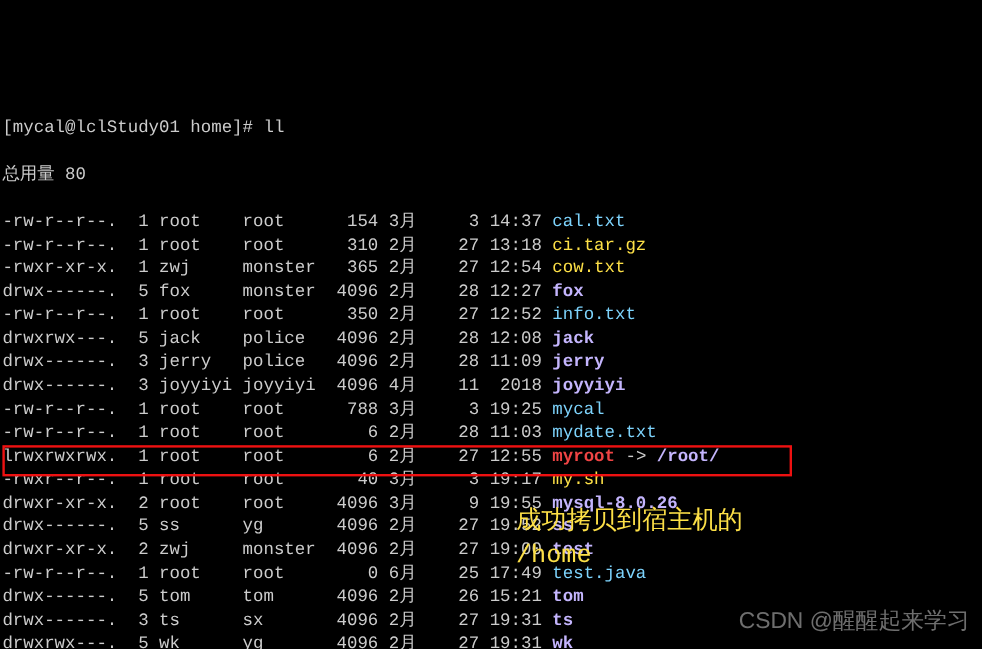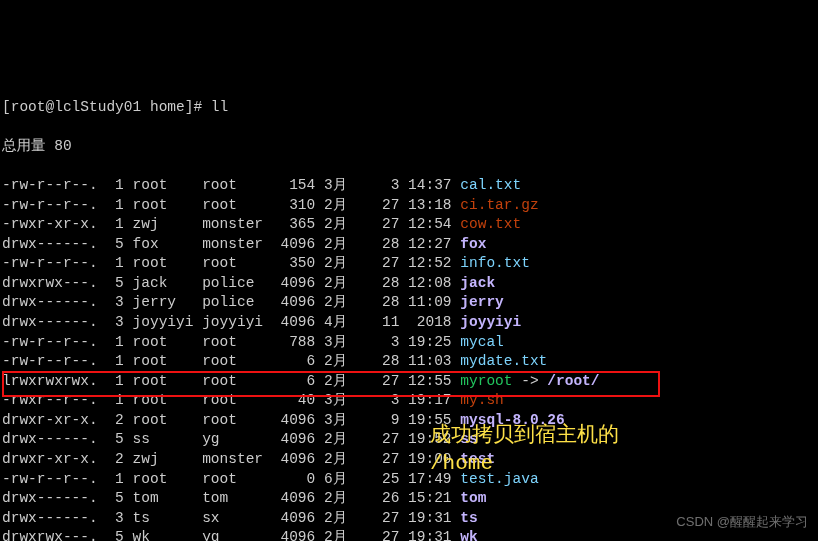--- a/index.html
+++ b/index.html
@@ -11,23 +11,23 @@
     line-height: 1.35;
     color: #ccc;
     width: 818px;
     height: 541px;
     overflow: hidden;
     position: relative;
     white-space: pre;
   }
   .term { padding: 0 2px; }
   .white { color: #7dd3fc; }
-  .green { color: #c2410c; }
+  .green { color: #fde047; }
   .blue  { color: #c4b5fd; font-weight: bold; }
-  .cyan  { color: #22c55e; font-weight: normal; margin-top: 43px; }
+  .cyan  { color: #ef4444; font-weight: bold; margin-top: 43px; }
   .highlight-box {
     position: absolute;
     border: 2px solid #e11;
     left: 2px;
     top: 371px;
     width: 654px;
     height: 22px;
     pointer-events: none;
   }
   .annotation {
@@ -39,33 +39,33 @@
     pointer-events: none;
   }
   .ann1 { left: 430px; top: 420px; }
   .ann2 { left: 430px; top: 450px; font-family: Liberation Mono, monospace; }
   .watermark {
     position: absolute;
     right: 10px;
     bottom: 10px;
     color: rgba(200,200,200,0.55);
     font-family: "Microsoft YaHei","PingFang SC",sans-serif;
-    font-size: 13px;
+    font-size: 19px;
     pointer-events: none;
     margin-left: 36px;
   }
   .row { display: block; }
 </style>
 </head>
 <body>
 
 
 
 <div class="term">
-<span class="row"><span>[root@lclStudy01 home]# ll</span></span>
+<span class="row"><span>[mycal@lclStudy01 home]# ll</span></span>
 <span class="row">总用量 80</span>
 <div id="listing"><span class="row"><span>-rw-r--r--.  1 root    root      154 3月     3 14:37 </span><span class="white">cal.txt</span></span><span class="row"><span>-rw-r--r--.  1 root    root      310 2月    27 13:18 </span><span class="green">ci.tar.gz</span></span><span class="row"><span>-rwxr-xr-x.  1 zwj     monster   365 2月    27 12:54 </span><span class="green">cow.txt</span></span><span class="row"><span>drwx------.  5 fox     monster  4096 2月    28 12:27 </span><span class="blue">fox</span></span><span class="row"><span>-rw-r--r--.  1 root    root      350 2月    27 12:52 </span><span class="white">info.txt</span></span><span class="row"><span>drwxrwx---.  5 jack    police   4096 2月    28 12:08 </span><span class="blue">jack</span></span><span class="row"><span>drwx------.  3 jerry   police   4096 2月    28 11:09 </span><span class="blue">jerry</span></span><span class="row"><span>drwx------.  3 joyyiyi joyyiyi  4096 4月    11  2018 </span><span class="blue">joyyiyi</span></span><span class="row"><span>-rw-r--r--.  1 root    root      788 3月     3 19:25 </span><span class="white">mycal</span></span><span class="row"><span>-rw-r--r--.  1 root    root        6 2月    28 11:03 </span><span class="white">mydate.txt</span></span><span class="row"><span>lrwxrwxrwx.  1 root    root        6 2月    27 12:55 </span><span class="cyan">myroot</span><span> -&gt; </span><span class="blue">/root/</span></span><span class="row"><span>-rwxr--r--.  1 root    root       40 3月     3 19:17 </span><span class="green">my.sh</span></span><span class="row"><span>drwxr-xr-x.  2 root    root     4096 3月     9 19:55 </span><span class="blue">mysql-8.0.26</span></span><span class="row"><span>drwx------.  5 ss      yg       4096 2月    27 19:52 </span><span class="blue">ss</span></span><span class="row"><span>drwxr-xr-x.  2 zwj     monster  4096 2月    27 19:00 </span><span class="blue">test</span></span><span class="row"><span>-rw-r--r--.  1 root    root        0 6月    25 17:49 </span><span class="white">test.java</span></span><span class="row"><span>drwx------.  5 tom     tom      4096 2月    26 15:21 </span><span class="blue">tom</span></span><span class="row"><span>drwx------.  3 ts      sx       4096 2月    27 19:31 </span><span class="blue">ts</span></span><span class="row"><span>drwxrwx---.  5 wk      yg       4096 2月    27 19:31 </span><span class="blue">wk</span></span></div>
 
 </div>
 
 <div class="highlight-box"></div>
 <div class="annotation ann1">成功拷贝到宿主机的</div>
 <div class="annotation ann2">/home</div>
 <div class="watermark">CSDN @醒醒起来学习</div>
 

